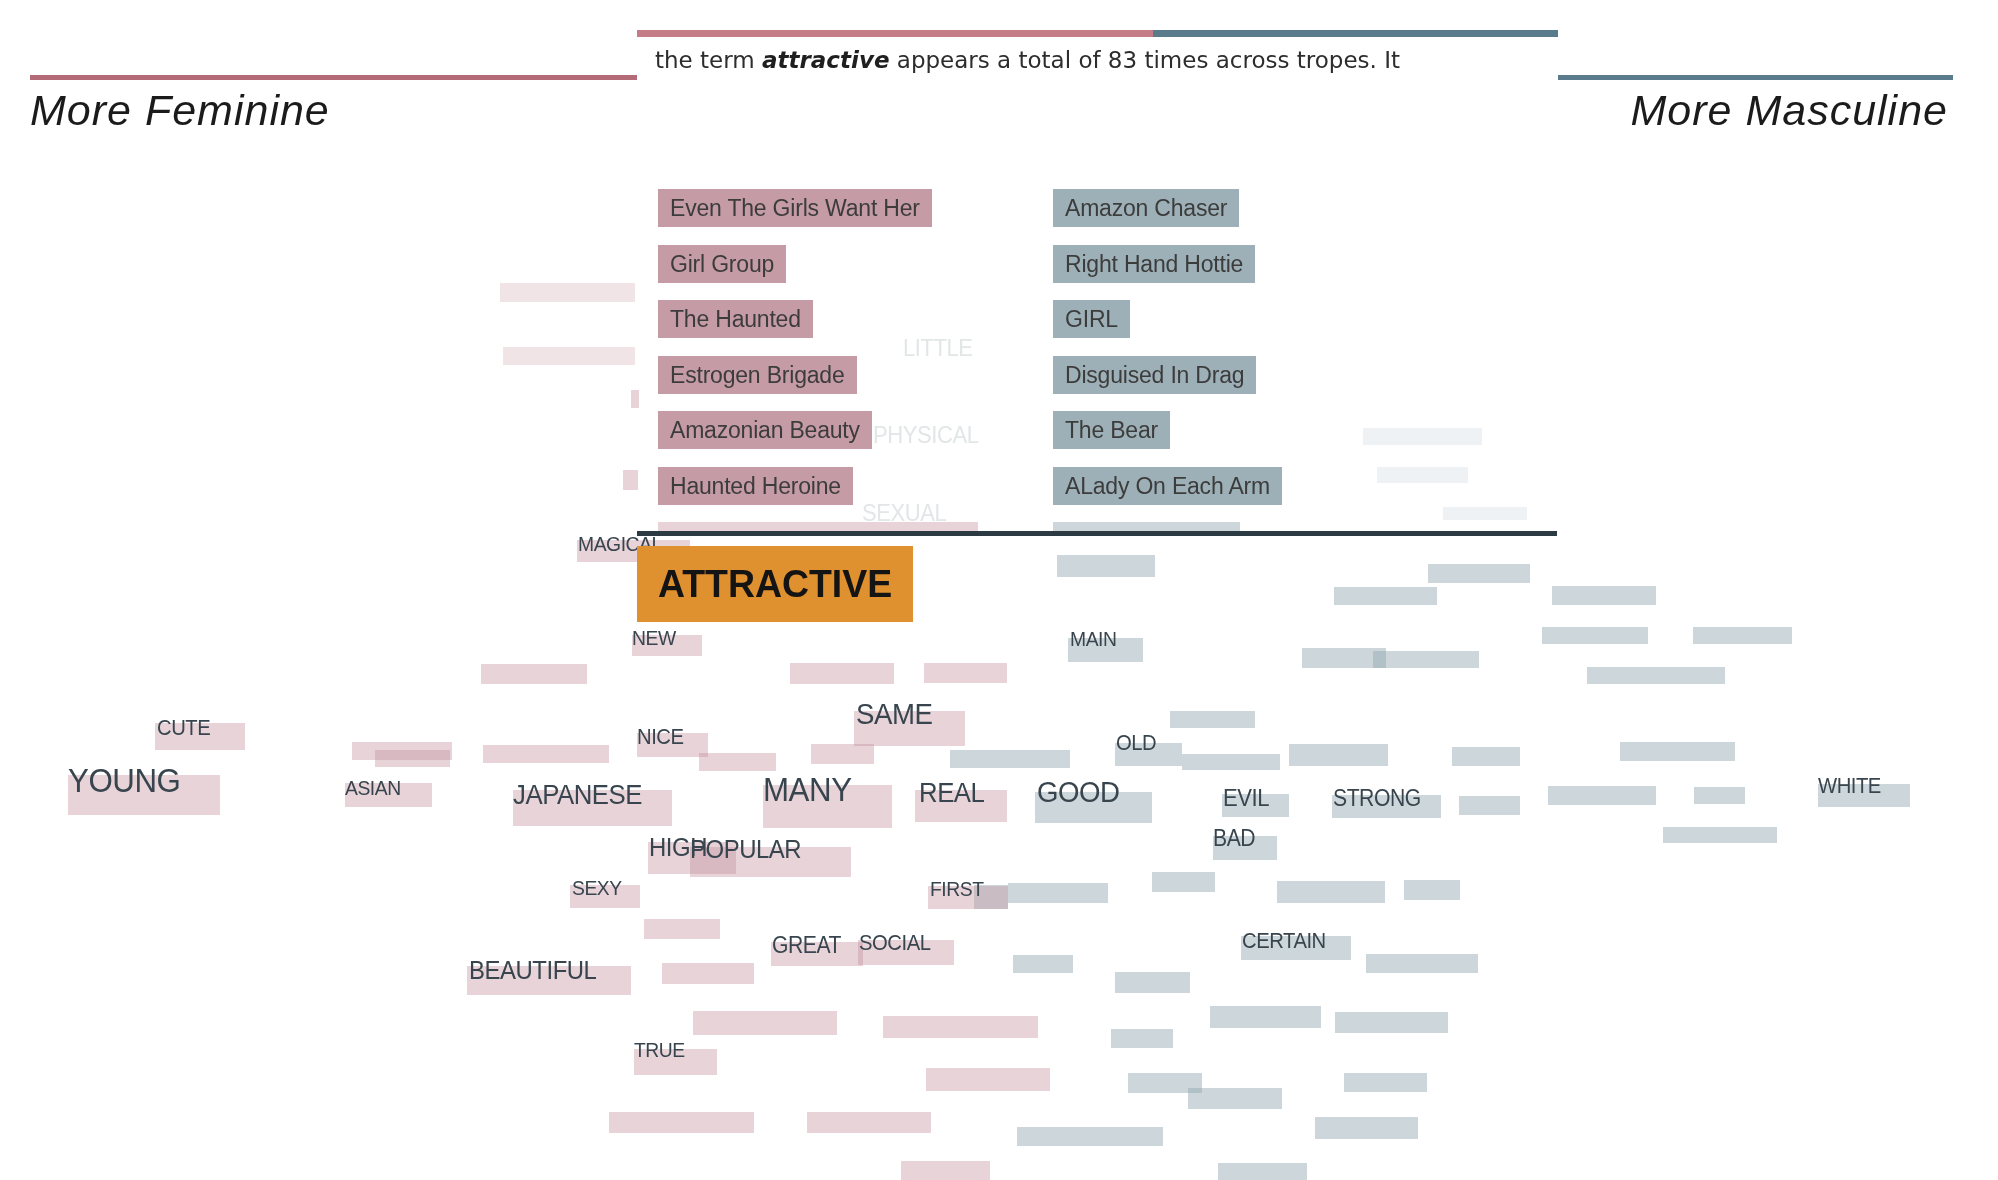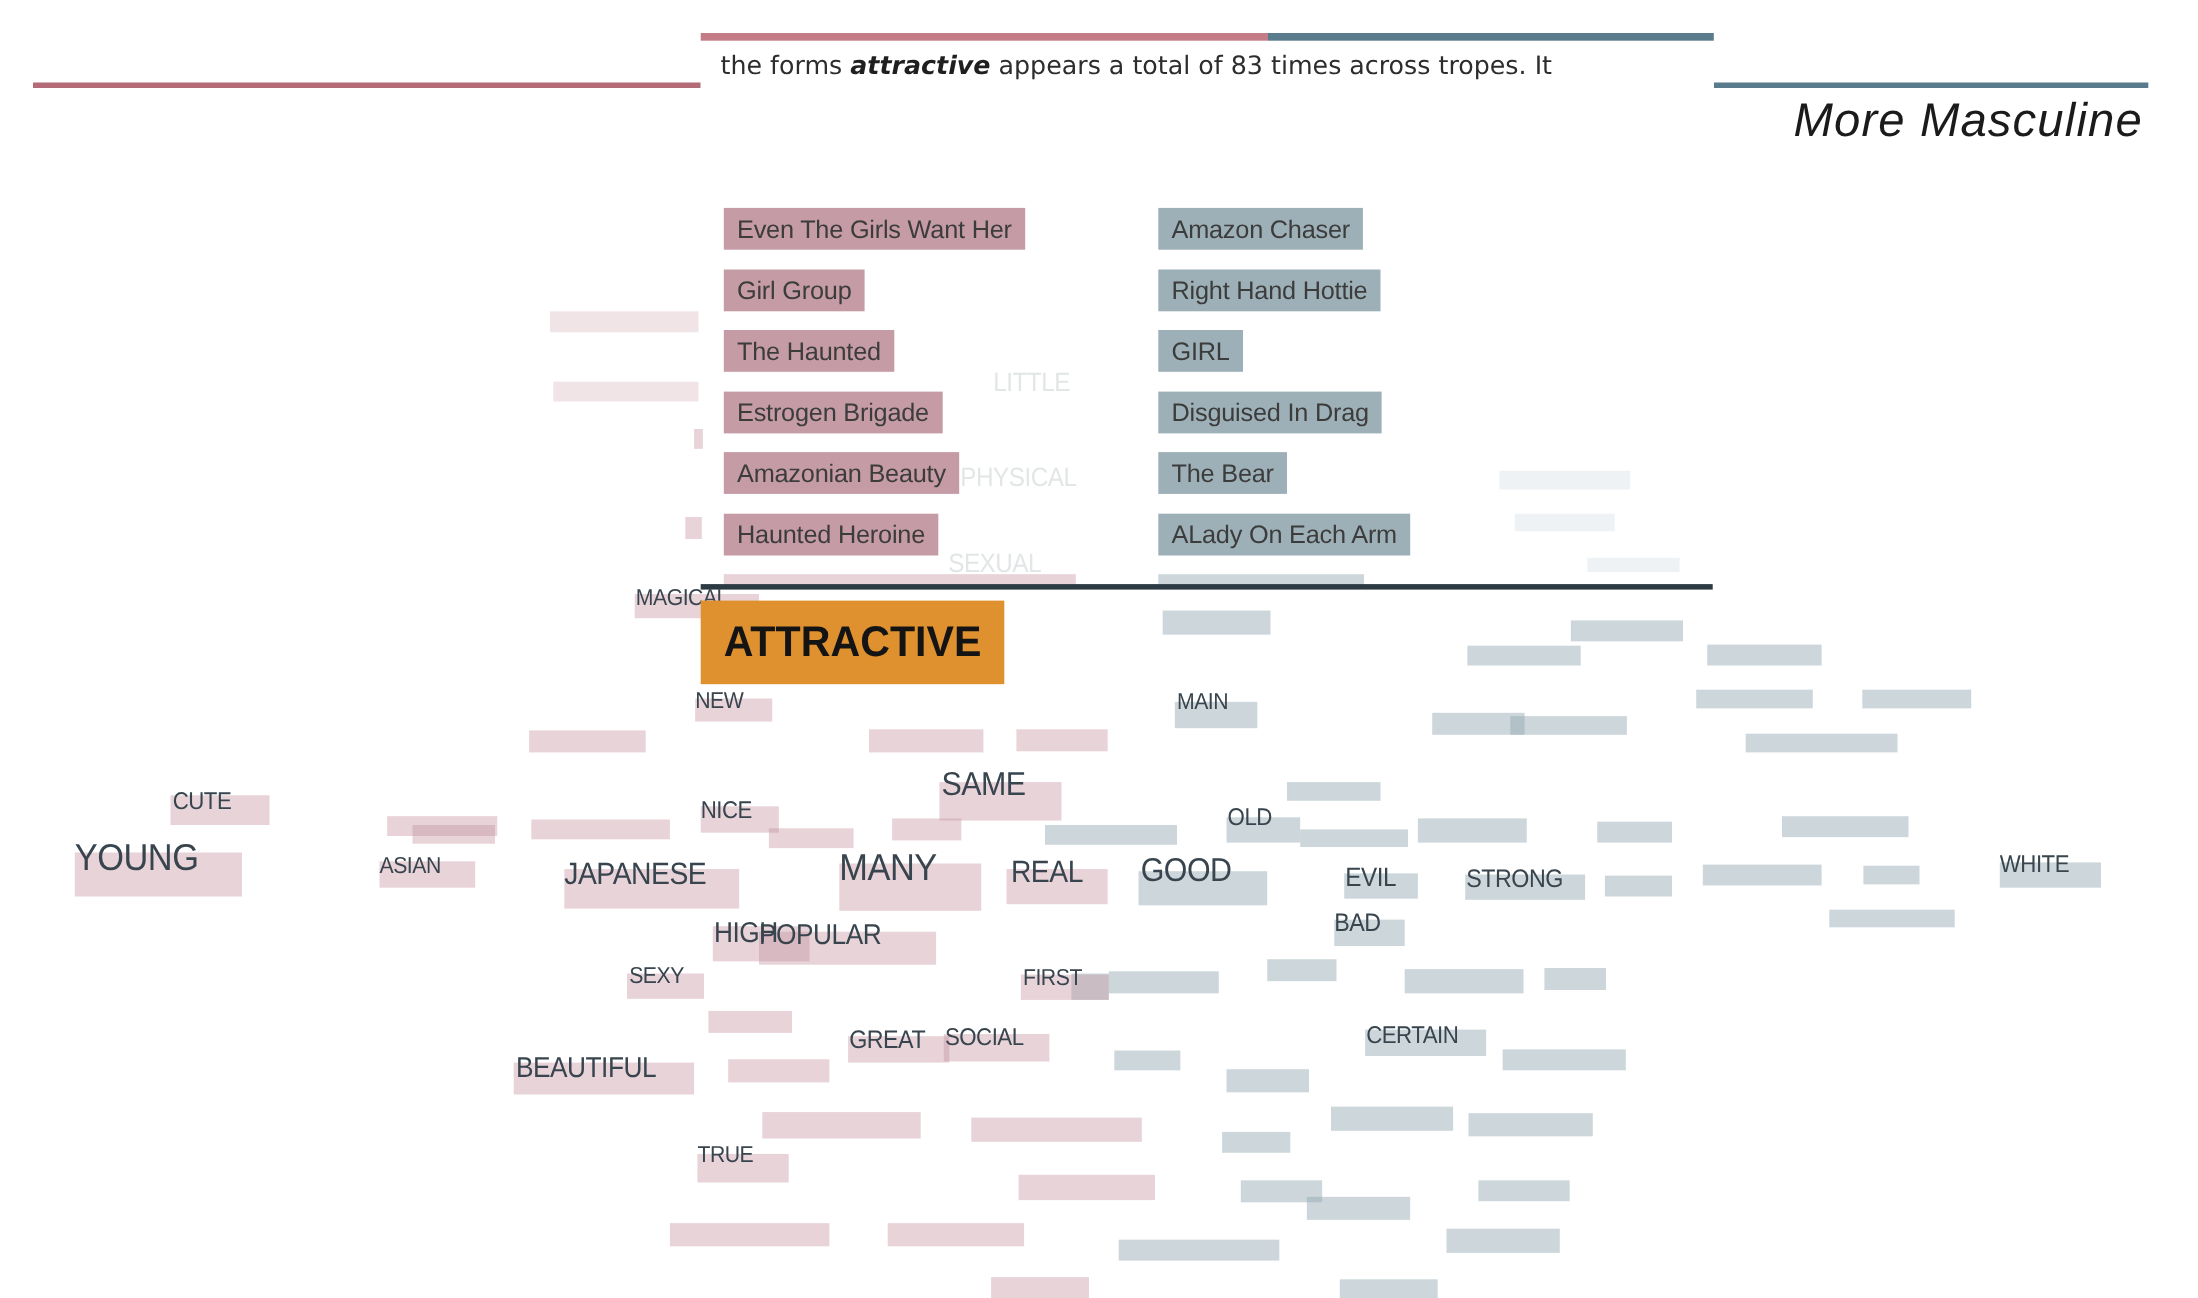--- a/index.html
+++ b/index.html
@@ -58,20 +58,21 @@
   .trope-tag.female{background:#c59ba6;}
   .trope-tag.male{background:#9db0b7;}
 </style>
 </head>
 <body>
 
 <div id="canvas">
 
   <div class="axis-line" id="fem-line" style="left: 30px; top: 75px; width: 607px; background: rgb(178, 107, 119);"></div>
   <div class="axis-line" id="masc-line" style="left: 1558px; top: 75px; width: 395px; background: rgb(90, 123, 140);"></div>
+  <div class="axis-label" style="left:30px;top:86px;">More Feminine</div>
   <div class="axis-label" style="right:50px;top:86px;">More Masculine</div>
 
   <div class="divider" style="left:637px;top:531px;width:920px;"></div>
 
   <div id="bars-layer">
       <div class="bar fl" style="left: 500px; top: 283px; width: 135px; height: 19px;"></div>
       <div class="bar fl" style="left: 503px; top: 347px; width: 132px; height: 18px;"></div>
       <div class="bar f" style="left: 631px; top: 390px; width: 8px; height: 18px;"></div>
       <div class="bar f" style="left: 623px; top: 470px; width: 15px; height: 20px;"></div>
       <div class="bar f" style="left: 658px; top: 522px; width: 320px; height: 11px;"></div>
@@ -193,21 +194,21 @@
       <div class="word-label faded" style="left: 873px; top: 423px; font-size: 24px;">PHYSICAL</div>
       <div class="word-label faded" style="left: 862px; top: 501px; font-size: 24px;">SEXUAL</div>
     </div>
 
   <div class="highlight-box" style="background: rgb(224, 145, 47);">
     <span>ATTRACTIVE</span>
   </div>
 
   <div class="tooltip">
     <div class="tooltip-text">
-      <div><span>the forms </span><span class="term">attractive</span><span> appears a total of 83 times across tropes. It</span></div>
+      <div><span>the term </span><span class="term">attractive</span><span> appears a total of 83 times across tropes. It</span></div>
     </div>
   </div>
 
   <div id="tropes-layer">
       <div class="trope-tag female" style="left: 658px; top: 189px;">Even The Girls Want Her</div>
       <div class="trope-tag female" style="left: 658px; top: 245px;">Girl Group</div>
       <div class="trope-tag female" style="left: 658px; top: 300px;">The Haunted</div>
       <div class="trope-tag female" style="left: 658px; top: 356px;">Estrogen Brigade</div>
       <div class="trope-tag female" style="left: 658px; top: 411px;">Amazonian Beauty</div>
       <div class="trope-tag female" style="left: 658px; top: 467px;">Haunted Heroine</div>

